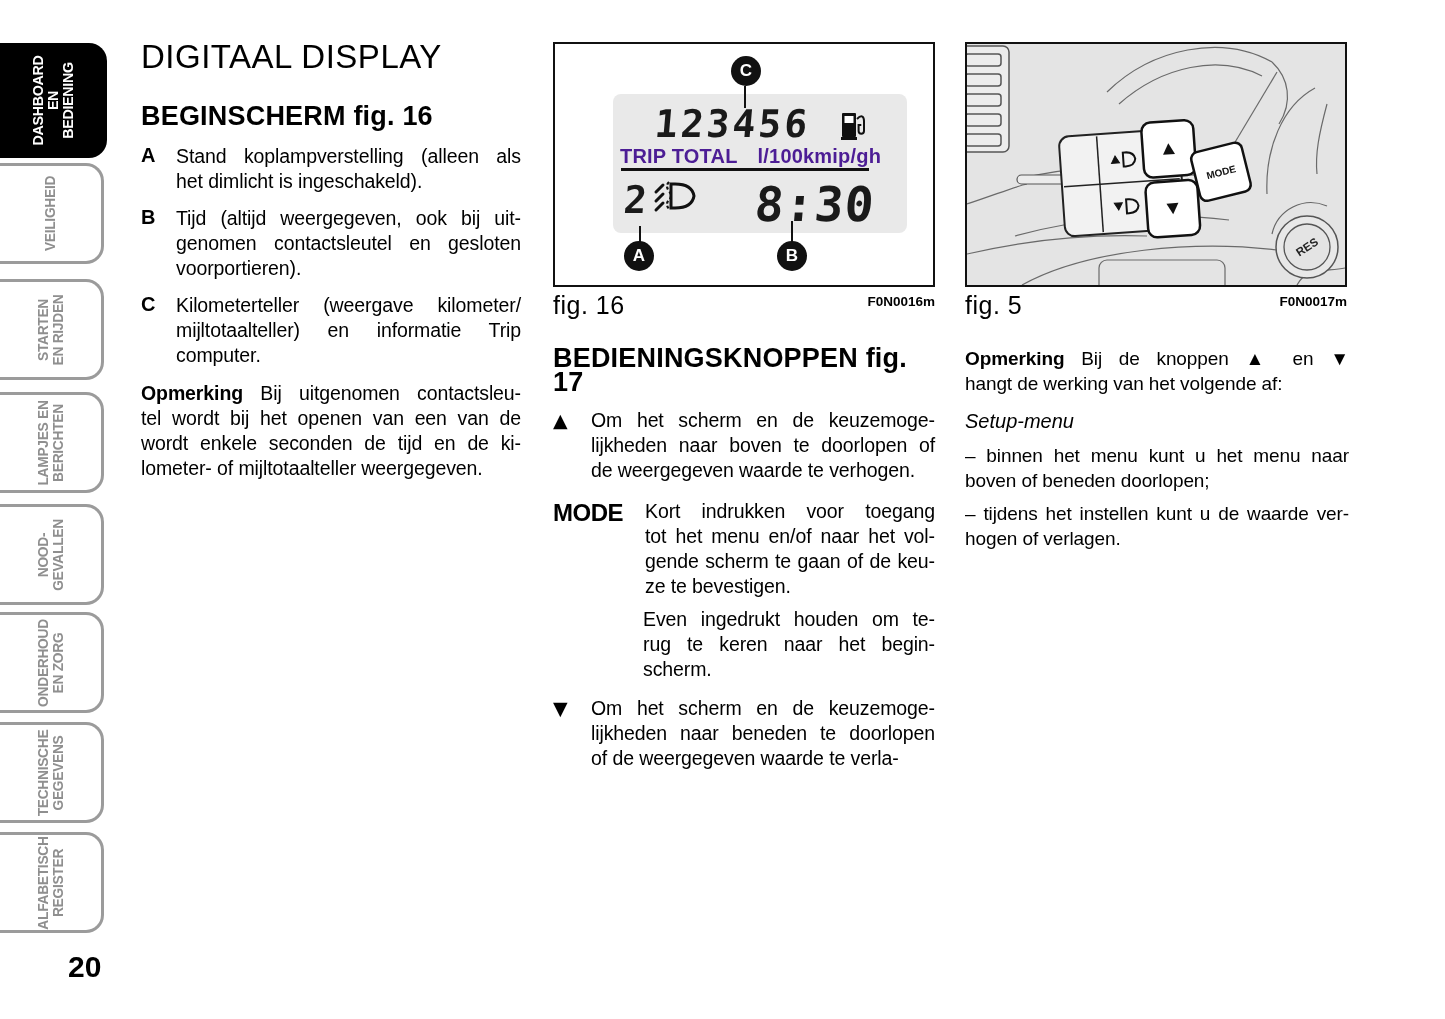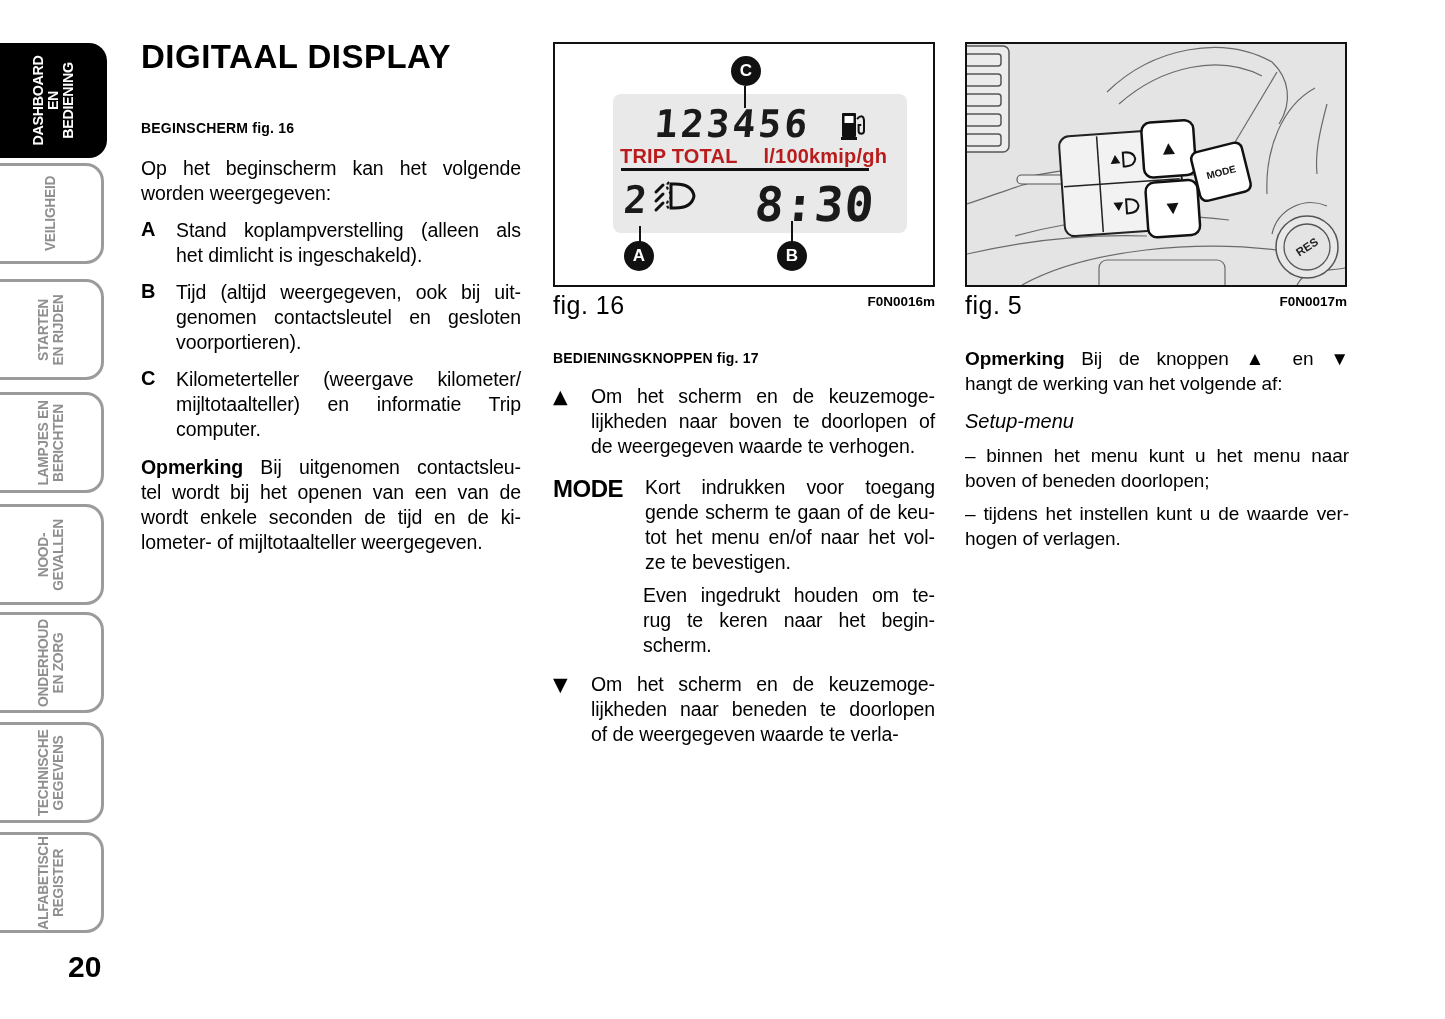--- a/index.html
+++ b/index.html
@@ -17,39 +17,39 @@
   .tab.active{background:#000;border-color:#000;width:104px}
   .tab-label{transform:rotate(-90deg) scaleX(0.95);transform-origin:center;
        font-weight:bold;font-size:14.5px;line-height:15px;letter-spacing:-0.3px;color:#8f8f8f;width:150px}
   .tab.active .tab-label{color:#fff;font-size:15px}
   .tab-label .jl{text-align:center;text-align-last:center}
   .page-number{position:absolute;left:68px;top:950px;font-size:30px;font-weight:bold}
   
   .col-left{position:absolute;left:141px;top:40px;width:380px}
   .col-mid{position:absolute;left:553px;top:42px;width:382px}
   .col-right{position:absolute;left:965px;top:42px;width:384px}
-  h1{font-size:33px;line-height:34px;font-weight:bold;letter-spacing:0.5px;margin:0 0 42px 0}
-  h2{font-size:14px;line-height:24px;font-weight:bold;letter-spacing:0.2px;margin:0 0 16px 0}
+  h1{font-size:33px;line-height:34px;font-weight:normal;letter-spacing:0.5px;margin:0 0 30px 0}
+  h2{font-size:27px;line-height:24px;font-weight:bold;letter-spacing:0.2px;margin:0 0 16px 0}
   .intro{margin-bottom:12px}
   .abc{position:relative;margin-bottom:12px}
   .abc .key{position:absolute;left:0;top:0;font-weight:bold;font-size:20px}
   .abc .txt{margin-left:35px}
   .note{margin-top:13px}
   
   .figframe{position:relative;width:378px;height:241px;border:2px solid #111;background:#fff;overflow:hidden}
   .figcaption{display:flex;justify-content:space-between;align-items:center;width:382px;margin-top:3px;height:30px}
   .figlabel{font-size:25px;letter-spacing:0.5px}
   .figcode{font-size:13.5px;font-weight:bold;padding-bottom:8px}
   
   .lcd{position:absolute;left:58px;top:50px;width:294px;height:139px;background:#e9e9e9;border-radius:8px}
   .seg{font-family:"DejaVu Sans Mono",monospace;font-weight:bold;transform:skewX(-5deg);color:#1a1a1a}
   .odometer{position:absolute;left:42px;top:8px;font-size:38px;letter-spacing:3px}
   .fuel{position:absolute;left:228px;top:15px}
-  .triprow{position:absolute;left:7px;top:51px;width:252px;display:flex;gap:26px;
-           font-size:20px;font-weight:600;color:#b91c1c;letter-spacing:0.2px;white-space:nowrap}
+  .triprow{position:absolute;left:7px;top:51px;width:252px;display:flex;gap:20px;
+           font-size:20px;font-weight:600;color:#4c1d95;letter-spacing:0.2px;white-space:nowrap}
   .lcdline{position:absolute;left:8px;top:74px;width:248px;height:3px;background:#111}
   .pos2{position:absolute;left:11px;top:84px;font-size:38px}
   .beam{position:absolute;left:36px;top:83px}
   .time{position:absolute;left:142px;top:82px;font-size:48px;letter-spacing:1px}
   .co{position:absolute;width:30px;height:30px;border-radius:50%;background:#111;color:#fff;
       font-weight:bold;font-size:17px;display:flex;align-items:center;justify-content:center;
       font-family:"Liberation Sans","DejaVu Sans",sans-serif}
   .coline{position:absolute;width:2px;background:#111}
   
   .mitem{position:relative;margin-top:14px}
@@ -115,24 +115,20 @@
         <div class="jl">ALFABETISCH</div>
         <div class="jl">REGISTER</div>
       </div>
   </div>
   <div class="page-number">20</div>
 </div>
 
 <div class="col-left">
   <h1>DIGITAAL DISPLAY</h1>
   <h2>BEGINSCHERM fig. 16</h2>
-  <div class="para intro">
-      <div class="jl">Op het beginscherm kan het volgende</div>
-      <div class="jl">worden weergegeven:</div>
-    </div>
 
   <div class="abc">
     <span class="key">A</span>
     <div class="para txt">
         <div class="jl">Stand koplampverstelling (alleen als</div>
         <div class="jl">het dimlicht is ingeschakeld).</div>
       </div>
   </div>
   <div class="abc">
     <span class="key">B</span>
@@ -209,22 +205,22 @@
         <div class="jl">Om het scherm en de keuzemoge-</div>
         <div class="jl">lijkheden naar boven te doorlopen of</div>
         <div class="jl">de weergegeven waarde te verhogen.</div>
       </div>
   </div>
 
   <div class="mode-item">
     <span class="marker-mode">MODE</span>
     <div class="para mode-txt">
         <div class="jl">Kort indrukken voor toegang</div>
+        <div class="jl">tot het menu en/of naar het vol-</div>
         <div class="jl">gende scherm te gaan of de keu-</div>
-        <div class="jl">tot het menu en/of naar het vol-</div>
         <div class="jl">ze te bevestigen.</div>
       </div>
     <div class="para mode-txt2">
         <div class="jl">Even ingedrukt houden om te-</div>
         <div class="jl">rug te keren naar het begin-</div>
         <div class="jl">scherm.</div>
       </div>
   </div>
 
   <div class="mitem">

